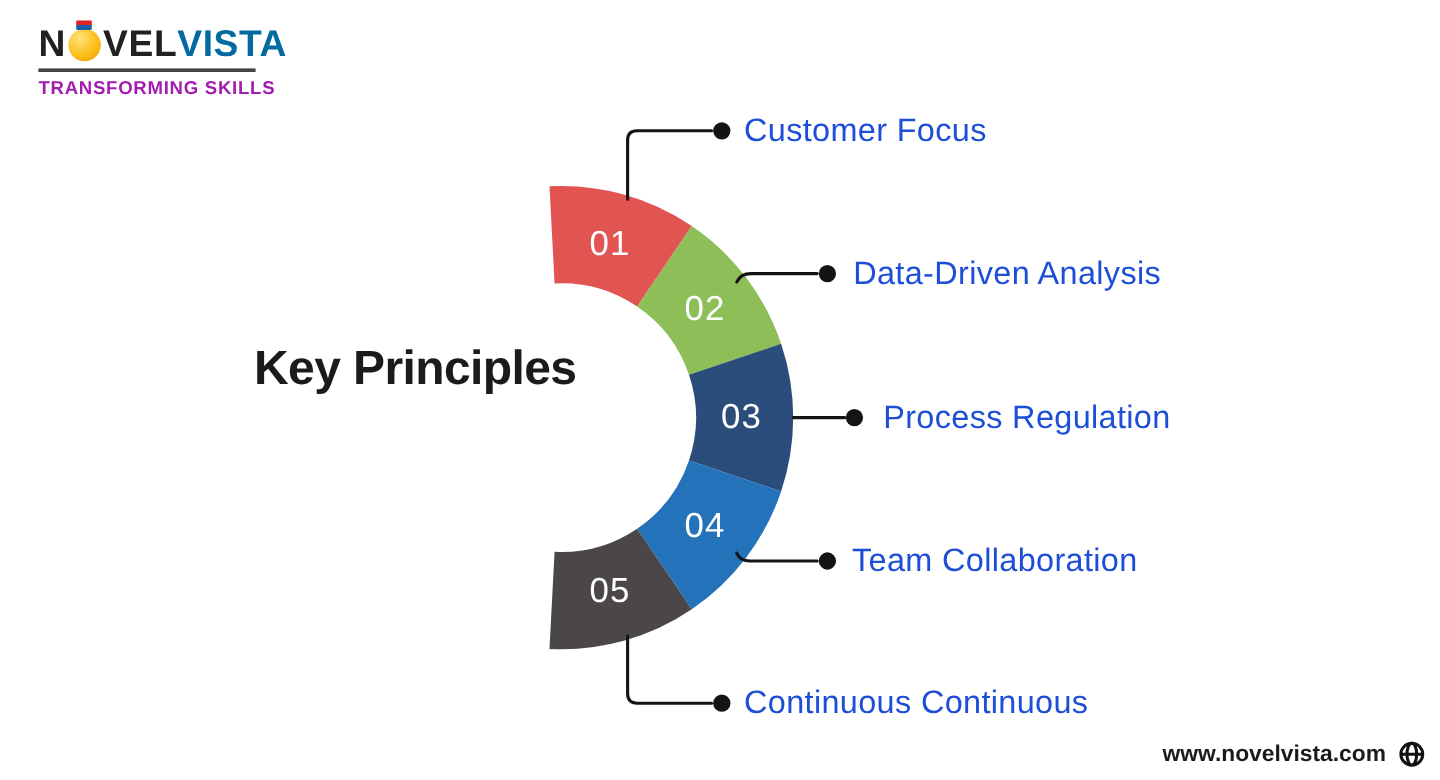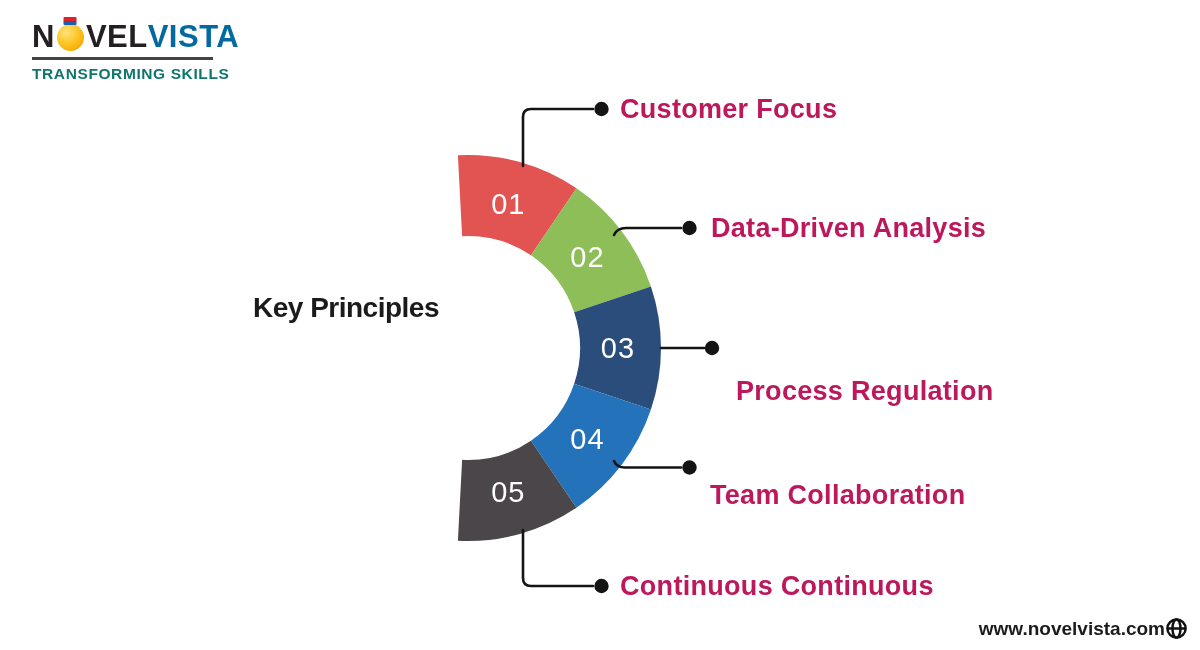--- a/index.html
+++ b/index.html
@@ -28,49 +28,49 @@
   }
   .logo-bulb .topper {
     position: absolute; top: -7px; left: 50%; transform: translateX(-50%);
     width: 13px; height: 8px; border-radius: 1px;
     background: linear-gradient(#e02128 0 45%, #1860a8 45% 100%);
   }
   .logo-vista { color: #0369a1; }
   .logo-underline { height: 2.5px; background: #474243; margin-top: 3px; width: 181px; }
   .logo-tagline {
     margin-top: 5px; font-size: 15.5px; font-weight: 600;
-    letter-spacing: 0.6px; color: #0f766e;
+    letter-spacing: 0.6px; color: #a21caf;
   }
 
   
   .title {
     position: absolute; left: 150px; top: 280px; width: 392px;
-    text-align: center; font-size: 28px; font-weight: 700;
+    text-align: center; font-size: 40px; font-weight: 700;
     line-height: 55px; color: #1b1b1b; letter-spacing: -0.5px;
   }
 
   
   #diagram-svg { position: absolute; left: 0; top: 0; width: 1200px; height: 650px; }
 
   
   .principle-label {
     position: absolute; transform: translateY(-50%);
-    font-size: 27px; font-weight: 700; letter-spacing: 0.3px;
-    color: #be185d; white-space: nowrap;
+    font-size: 27px; font-weight: 400; letter-spacing: 0.3px;
+    color: #1d4ed8; white-space: nowrap;
   }
   .pl-1 { left: 620px; top: 109px; }
   .pl-2 { left: 711px; top: 228px; text-align: right; }
-  .pl-3 { left: 736px; top: 348px; margin-top: 43px; }
-  .pl-4 { left: 710px; top: 467px; margin-top: 28px; }
+  .pl-3 { left: 736px; top: 348px; }
+  .pl-4 { left: 710px; top: 467px; }
   .pl-5 { left: 620px; top: 586px; }
 
   
   .footer {
     position: absolute; right: 12px; bottom: 10px;
-    display: flex; align-items: center; gap: 0;
+    display: flex; align-items: center; gap: 10px;
     font-size: 19px; font-weight: 600; color: #1b1b1b;
   }
   .globe-icon svg { display: block; }
 </style>
 </head>
 <body>
 
 <div class="logo">
   <div class="logo-row">
     <span>N</span>

